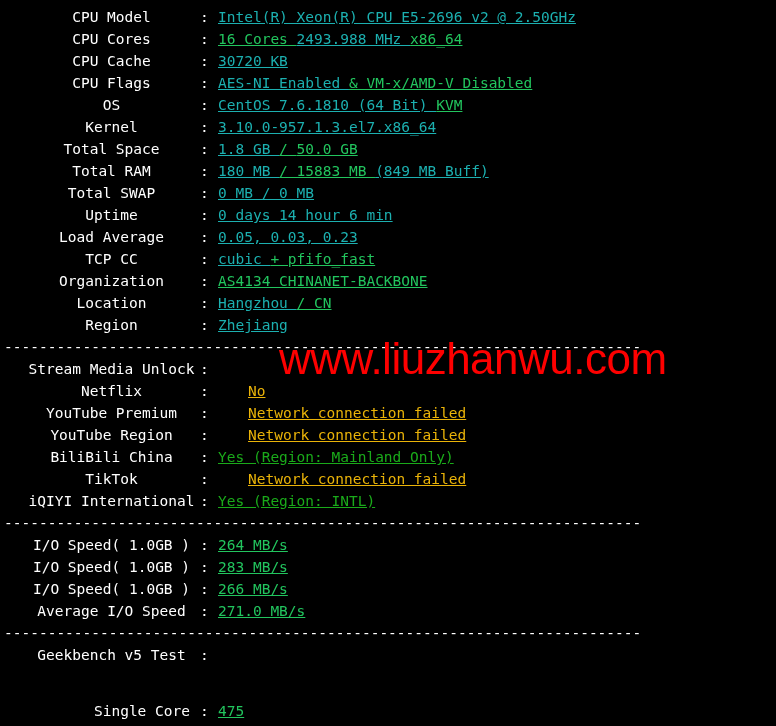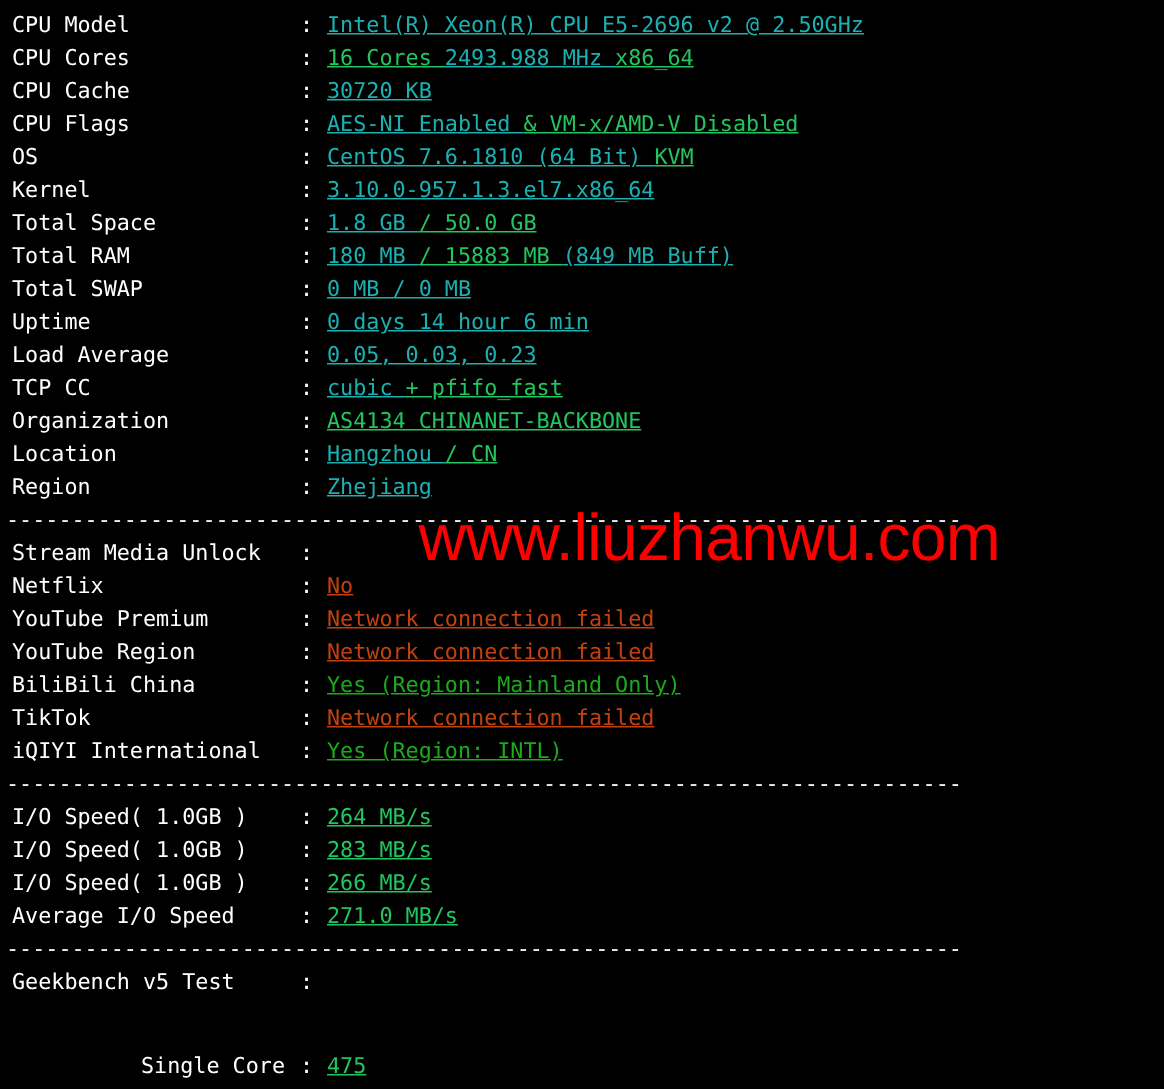--- a/index.html
+++ b/index.html
@@ -24,39 +24,40 @@
     white-space: pre;
   }
   .row {
     height: 22px;
     display: block;
     white-space: pre;
   }
   .label {
     display: inline-block;
     width: 200px;
-    padding-left: 8px;
+    padding-left: 23px;
     box-sizing: border-box;
     color: #ffffff;
+    text-align: center;
   }
   .label.indent {
     padding-left: 8px;
     text-align: right;
     padding-right: 10px;
     margin-top: 34px;
   }
   .colon {
     display: inline-block;
     width: 18px;
     color: #ffffff;
   }
   .val { display: inline; text-decoration: underline; }
   .c-cyan   { color: #1cb0b0; }
   .c-yellow { color: #22c55e; }
-  .c-red    { color: #c2410c; }
+  .c-red    { color: #eab308; margin-left: 30px; }
   .c-green  { color: #1aaa1a; }
 
   .divider {
     height: 22px;
     display: block;
     color: #ffffff;
     padding-left: 4px;
     letter-spacing: 0px;
     overflow: hidden;
     white-space: pre;

